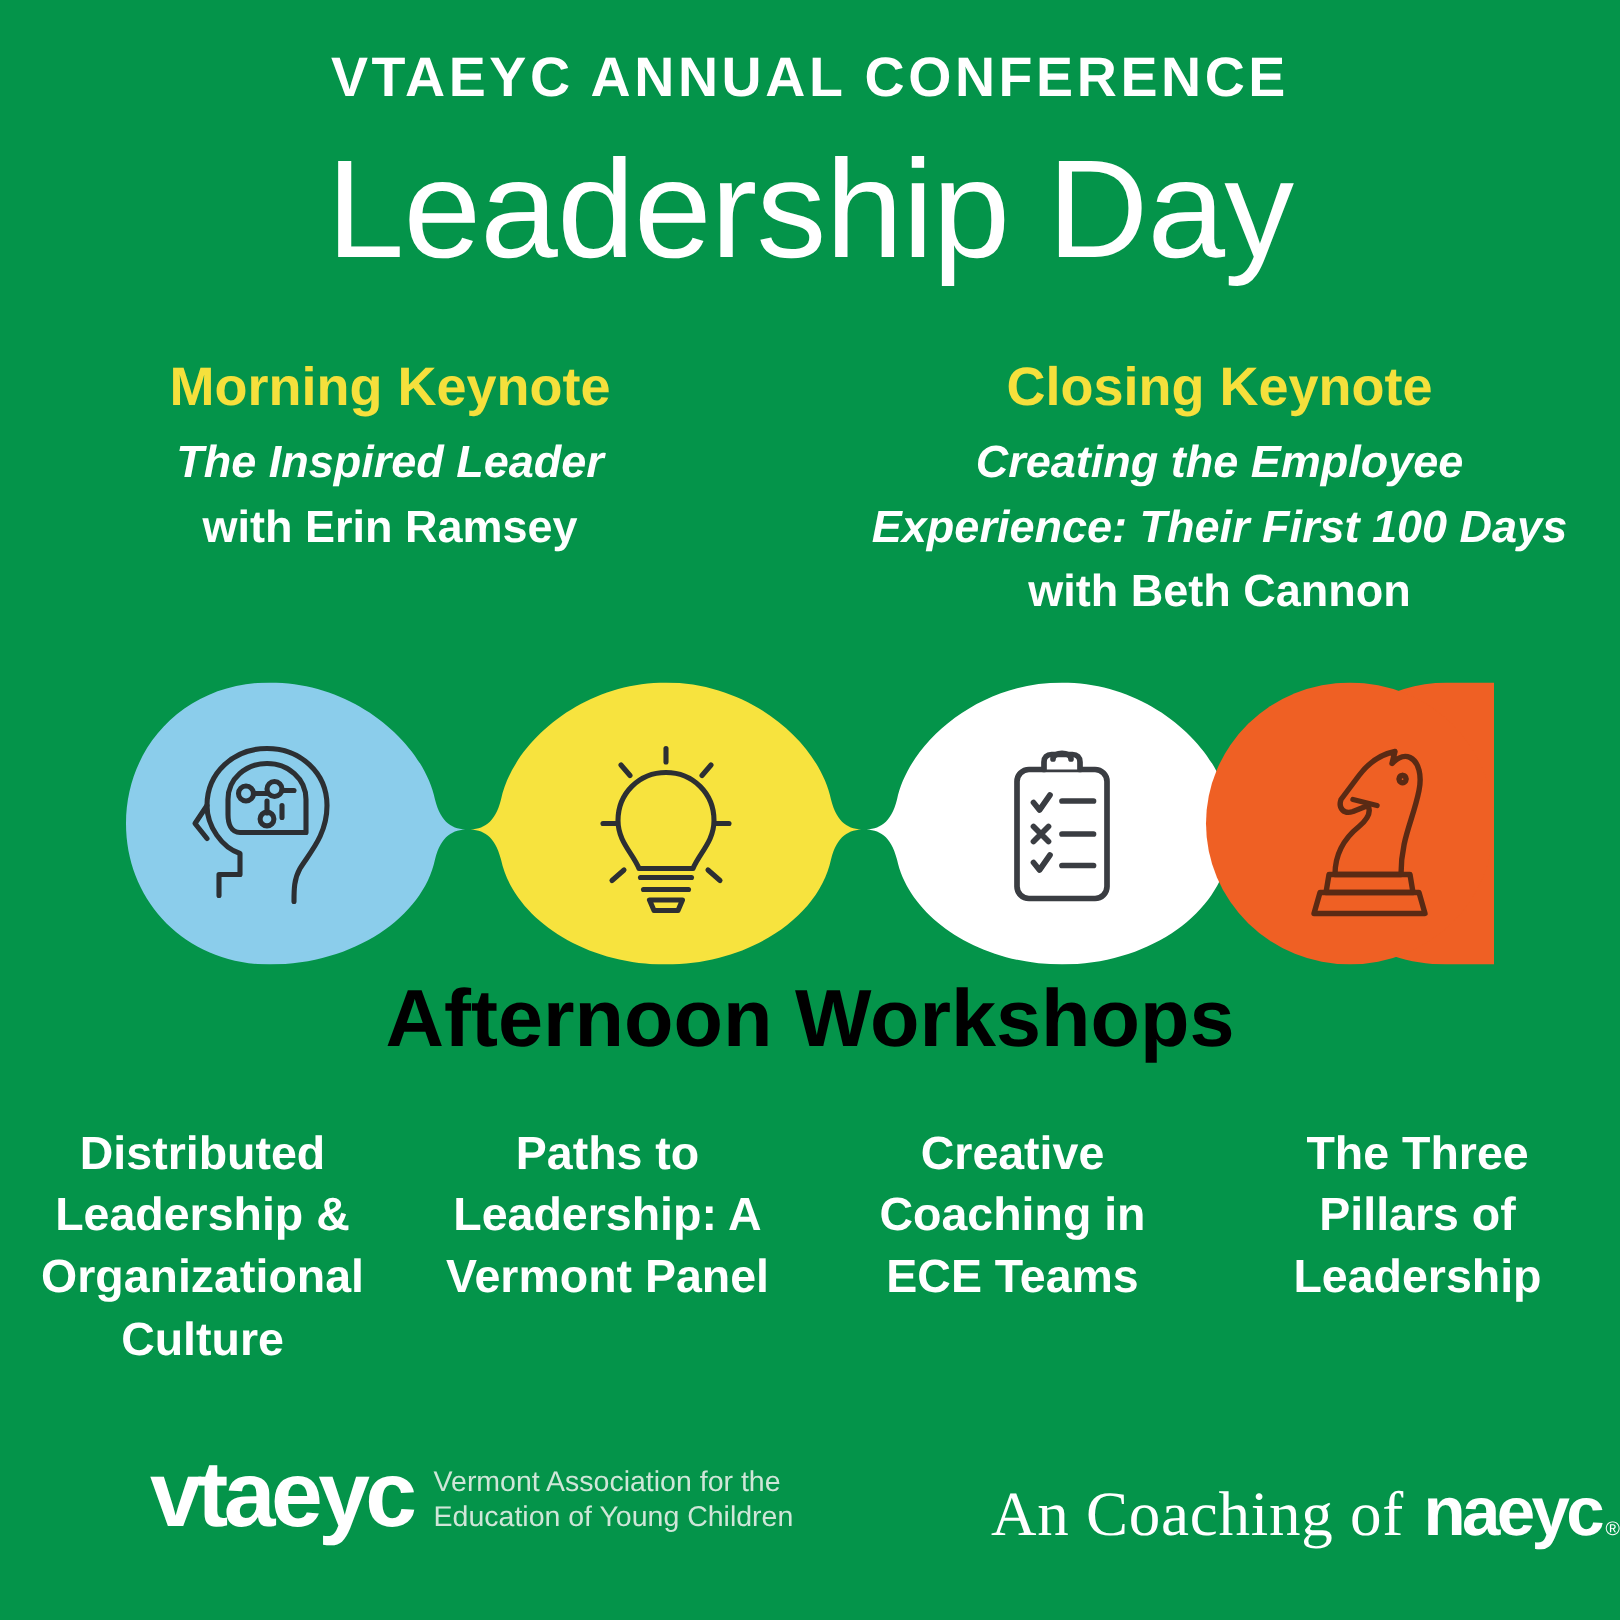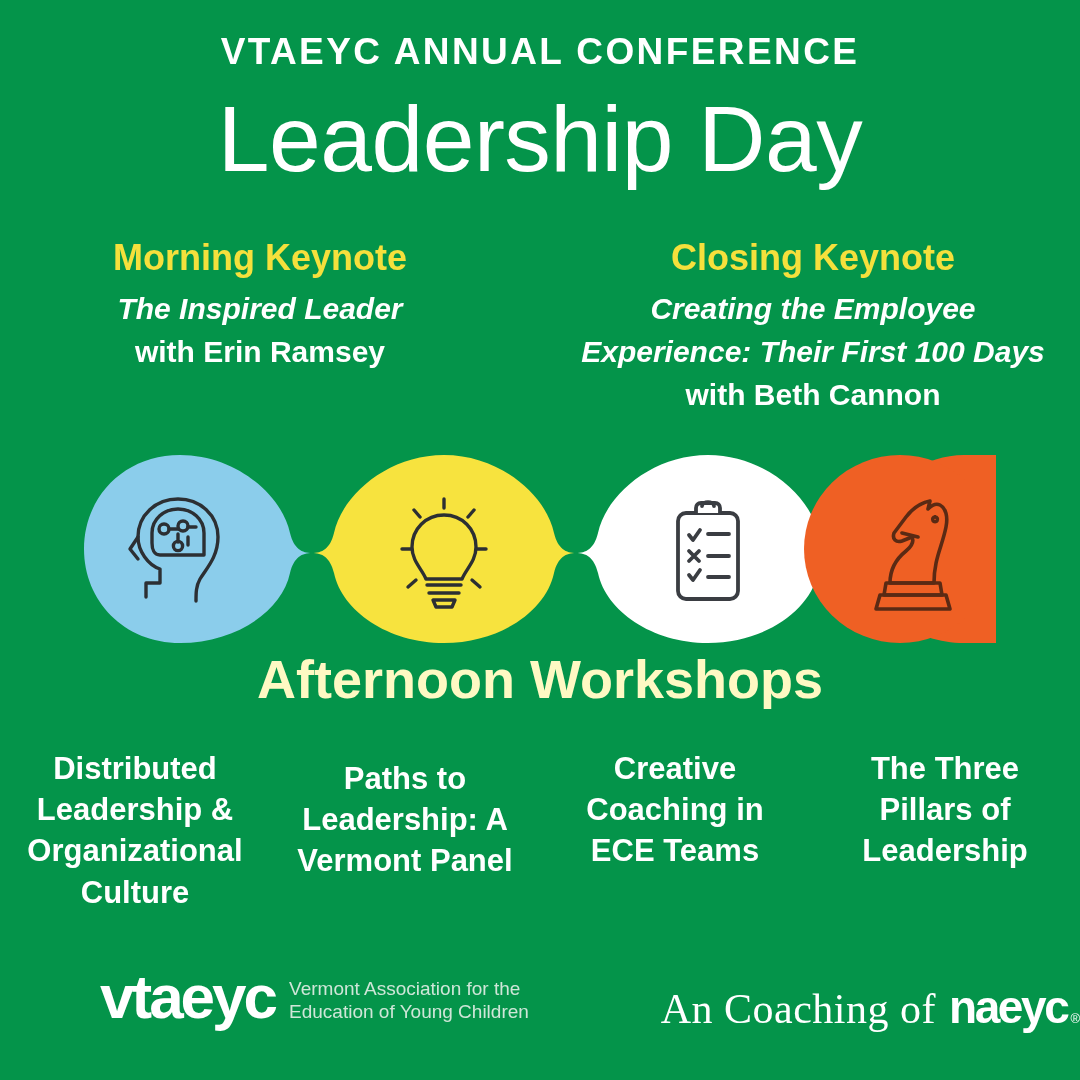--- a/index.html
+++ b/index.html
@@ -68,41 +68,41 @@
     position:absolute;
     left:84px; top:455px;
     width:912px; height:188px;
   }
   #chain svg { display:block; width:912px; height:188px; }
 
   
   .aw-heading {
     position:absolute; top:652px; left:0; width:1080px;
     text-align:center;
-    color:#fef9c3;
+    color:#000000;
     font-size:54px;
     font-weight:bold;
     line-height:1;
   }
 
   .workshops {
     position:absolute; top:748px; left:0; width:1080px;
     display:flex;
   }
   .ws {
     width:25%;
     text-align:center;
     color:#ffffff;
     font-size:31px;
     font-weight:bold;
     line-height:1.33;
     padding:0 10px;
   }
   .ws.w1 { padding:0 12px; }
-  .ws.w2 { padding:0 22px;margin-top:10px; }
+  .ws.w2 { padding:0 22px; }
   .ws.w3 { padding:0 24px; }
   .ws.w4 { padding:0 20px; }
 
   
   #footer {
     position:absolute; left:0; bottom:0;
     width:1080px; height:130px;margin-left:48px;
   }
 
   .vt-logo {

